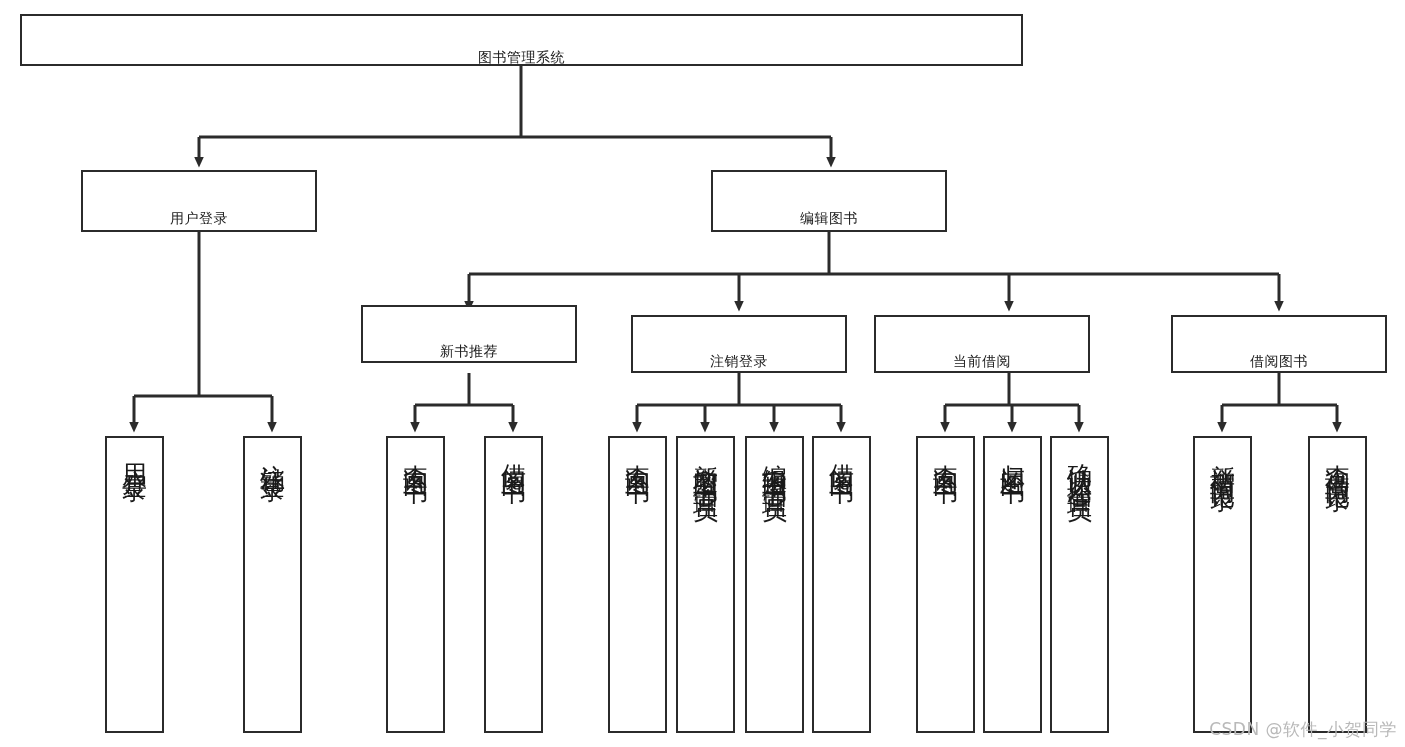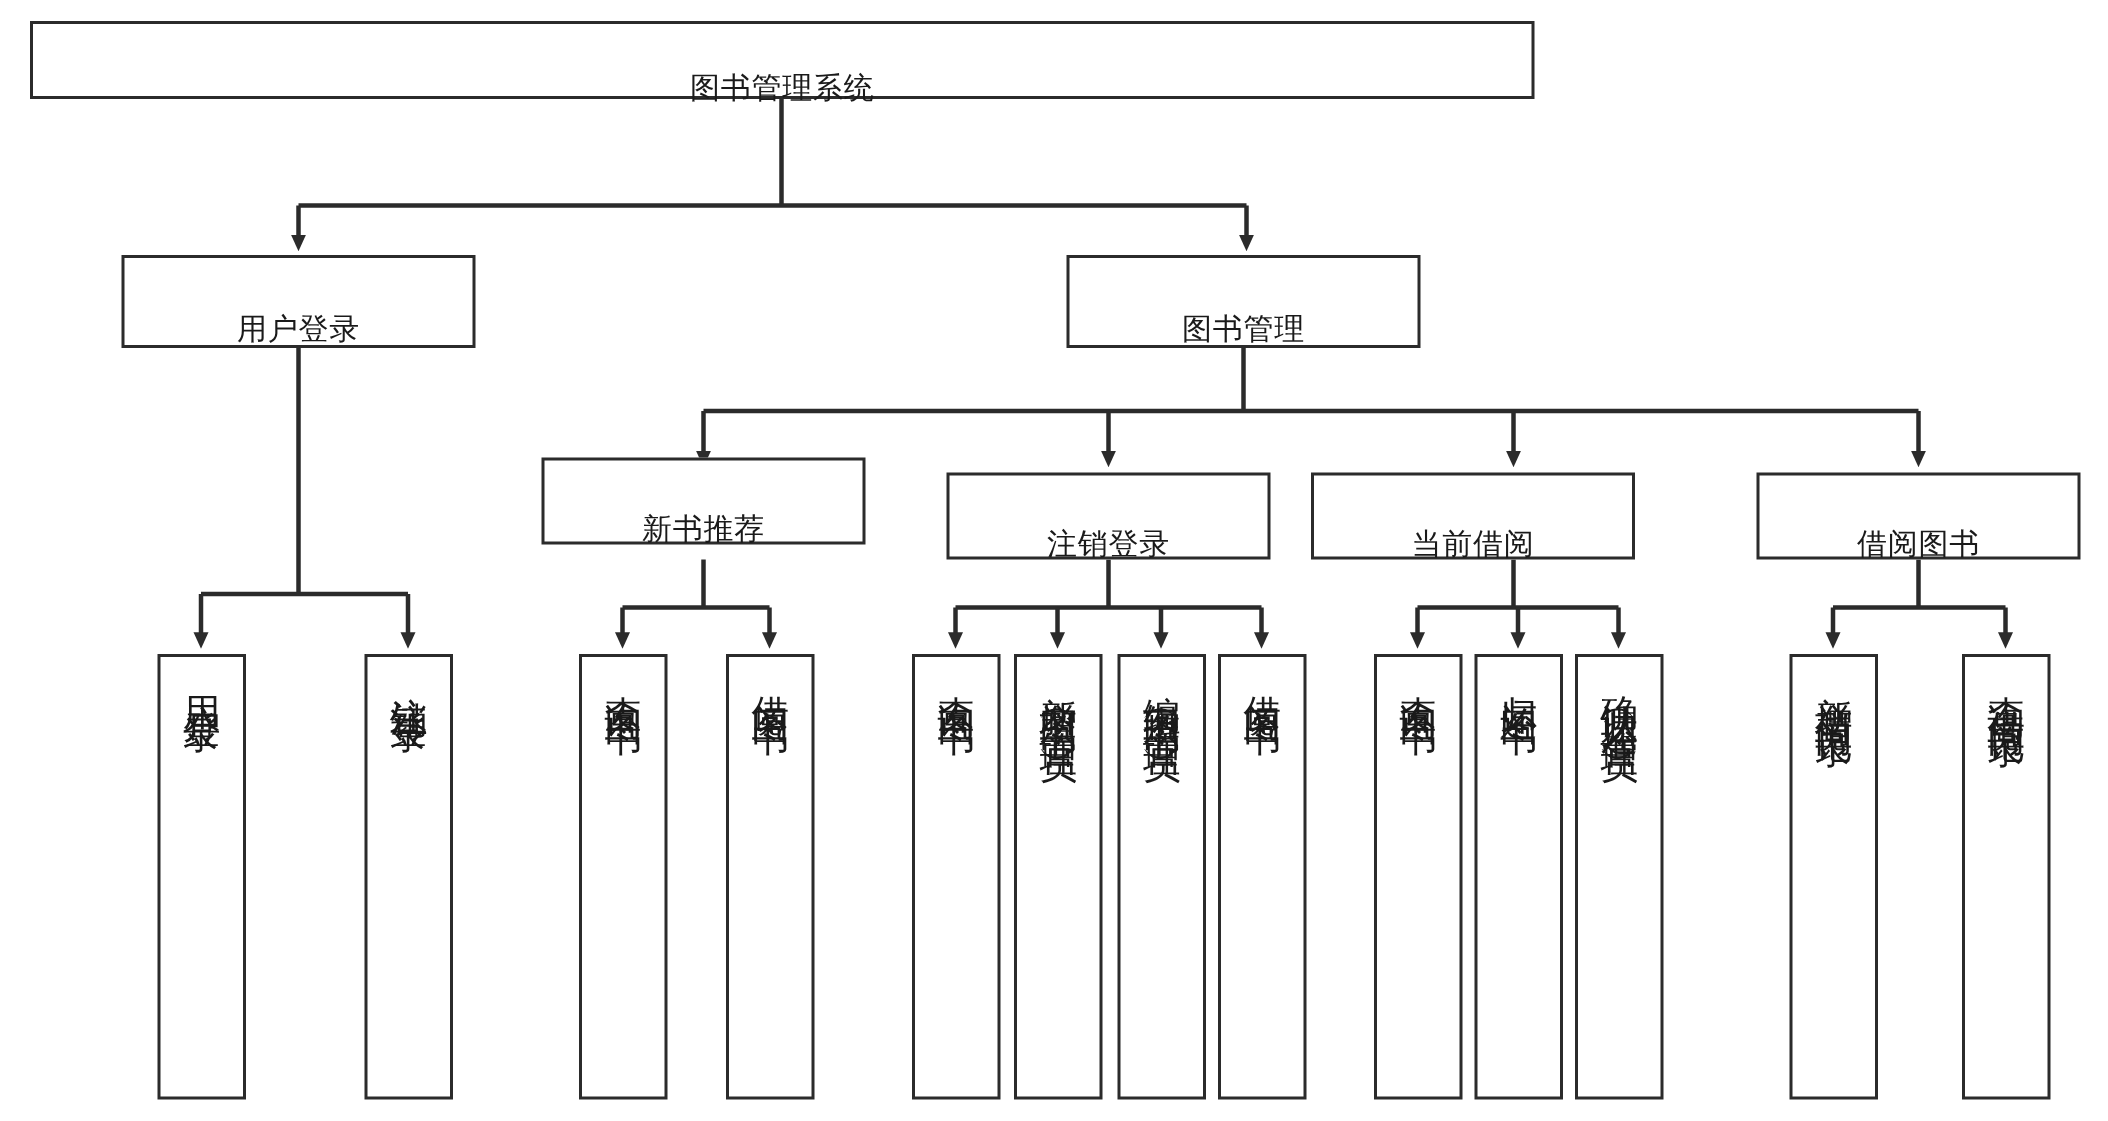--- a/index.html
+++ b/index.html
@@ -15,21 +15,21 @@
     align-items:center;
     justify-content:center;
     color:#1a1a1a;
   }
   .node .lbl{
     display:block;
     text-align:center;
     line-height:1.12;
     white-space:pre;
   }
-  .node.horiz .lbl{font-size:20px;letter-spacing:.5px;margin-top:36px;}
+  .node.horiz .lbl{font-size:14px;letter-spacing:.5px;margin-top:36px;}
   .node.vert{align-items:flex-start;padding-top:6px;}
   .node.vert .lbl{
     writing-mode:vertical-rl;
     text-orientation:upright;
     font-size:25px;
     letter-spacing:5px;
     line-height:1;
   }
   #watermark{
     position:absolute;
@@ -110,21 +110,21 @@
   </svg>
 
   <div id="nodes">
       <div class="node horiz" style="left: 20px; top: 14px; width: 1003px; height: 52px;">
         <span class="lbl">图书管理系统</span>
       </div>
       <div class="node horiz" style="left: 81px; top: 170px; width: 236px; height: 62px;">
         <span class="lbl">用户登录</span>
       </div>
       <div class="node horiz" style="left: 711px; top: 170px; width: 236px; height: 62px;">
-        <span class="lbl">图书管理</span>
+        <span class="lbl">编辑图书</span>
       </div>
       <div class="node horiz" style="left: 361px; top: 305px; width: 216px; height: 58px;">
         <span class="lbl">新书推荐</span>
       </div>
       <div class="node horiz" style="left: 631px; top: 315px; width: 216px; height: 58px;">
         <span class="lbl">注销登录</span>
       </div>
       <div class="node horiz" style="left: 874px; top: 315px; width: 216px; height: 58px;">
         <span class="lbl">当前借阅</span>
       </div>
@@ -165,13 +165,14 @@
         <span class="lbl">确认归还（管理员）</span>
       </div>
       <div class="node vert" style="left: 1193px; top: 436px; width: 59px; height: 297px;">
         <span class="lbl">新增借阅记录</span>
       </div>
       <div class="node vert" style="left: 1308px; top: 436px; width: 59px; height: 297px;">
         <span class="lbl">查询借阅记录</span>
       </div>
     </div>
 
+  <div id="watermark">CSDN @软件_小贺同学</div>
 </div>
 
 </body></html>

